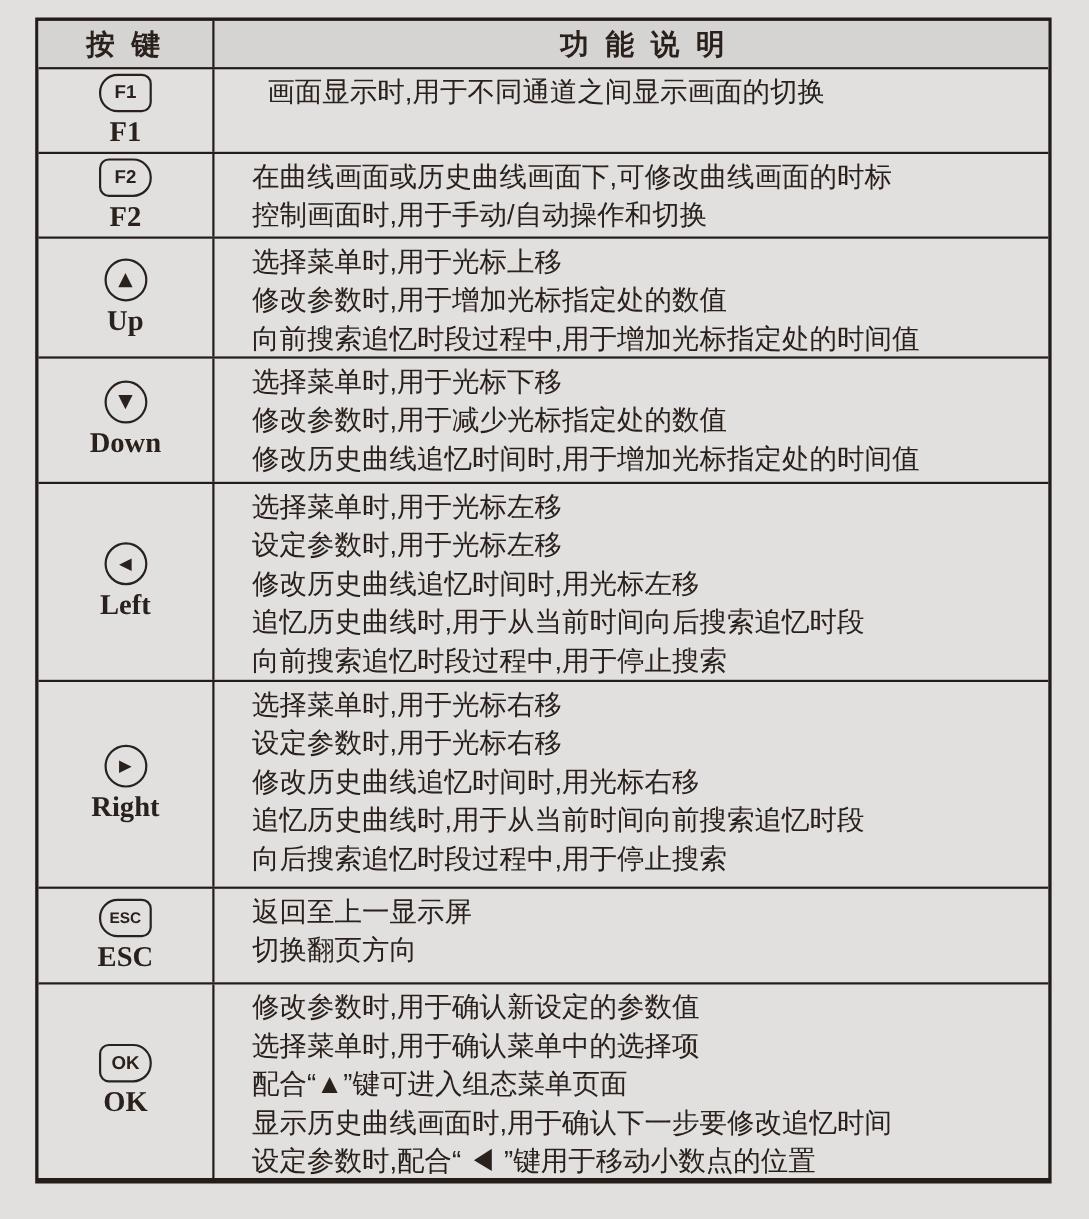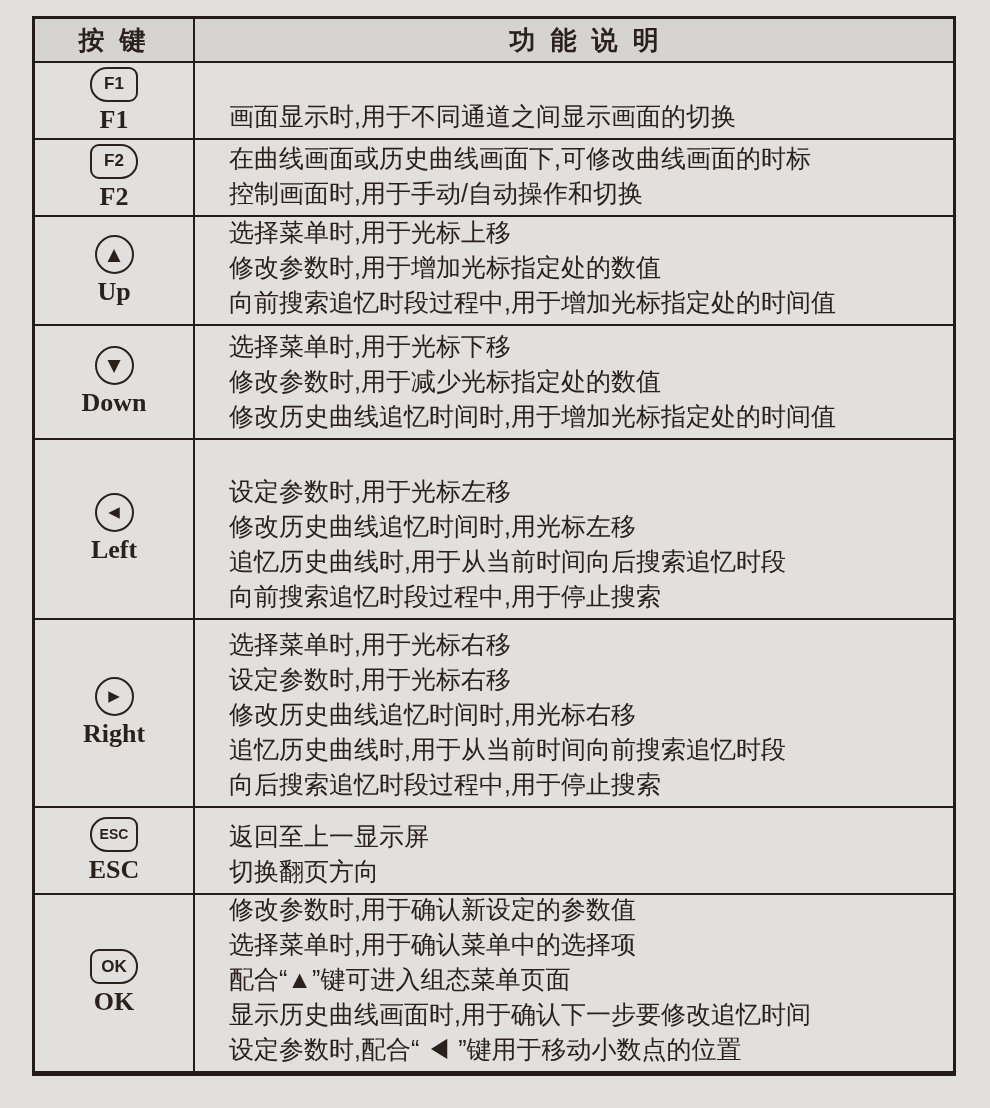--- a/index.html
+++ b/index.html
@@ -15,38 +15,38 @@
     position:absolute;left:32px;top:16px;
     width:924px;
     box-sizing:border-box;
     border:3px solid #241c18;
     border-bottom-width:5px;
     background:#e1e0de;
   }
   .trow{display:flex;border-bottom:2px solid #241c18;}
   .trow:last-child{border-bottom:none;}
   .header-row{height:42px;background:#d5d4d2;gap:24px;}
-  .h-f1{height:75px;}
+  .h-f1{height:75px;gap:14px;}
   .h-f2{height:75px;}
   .h-up{height:107px;}
   .h-down{height:112px;}
   .h-left{height:178px;}
   .h-right{height:186px;}
   .h-esc{height:85px;}
   .h-ok{height:176px;}
   .key-col{
     width:160px;flex:0 0 160px;
     border-right:2px solid #241c18;
     display:flex;flex-direction:column;
     align-items:center;justify-content:center;
     box-sizing:border-box;
   }
   .func-col{
     flex:1;
-    display:flex;flex-direction:column;justify-content:flex-end;
+    display:flex;flex-direction:column;justify-content:flex-start;
     padding:4px 8px 4px 34px;
     box-sizing:border-box;
   }
   .header-cell-key{
     width:160px;flex:0 0 160px;
     border-right:2px solid #241c18;
     display:flex;align-items:center;justify-content:center;
     box-sizing:border-box;
   }
   .header-cell-func{
@@ -154,20 +154,21 @@
   </div>
 
   <div class="trow h-left">
     <div class="key-col">
       <div class="circle-key">
         <span class="tri tri-lr">◀</span>
       </div>
       <div class="key-label">Left</div>
     </div>
     <div class="func-col">
+      <div class="line">选择菜单时,用于光标左移</div>
       <div class="line">设定参数时,用于光标左移</div>
       <div class="line">修改历史曲线追忆时间时,用光标左移</div>
       <div class="line">追忆历史曲线时,用于从当前时间向后搜索追忆时段</div>
       <div class="line">向前搜索追忆时段过程中,用于停止搜索</div>
     </div>
   </div>
 
   <div class="trow h-right">
     <div class="key-col">
       <div class="circle-key">

